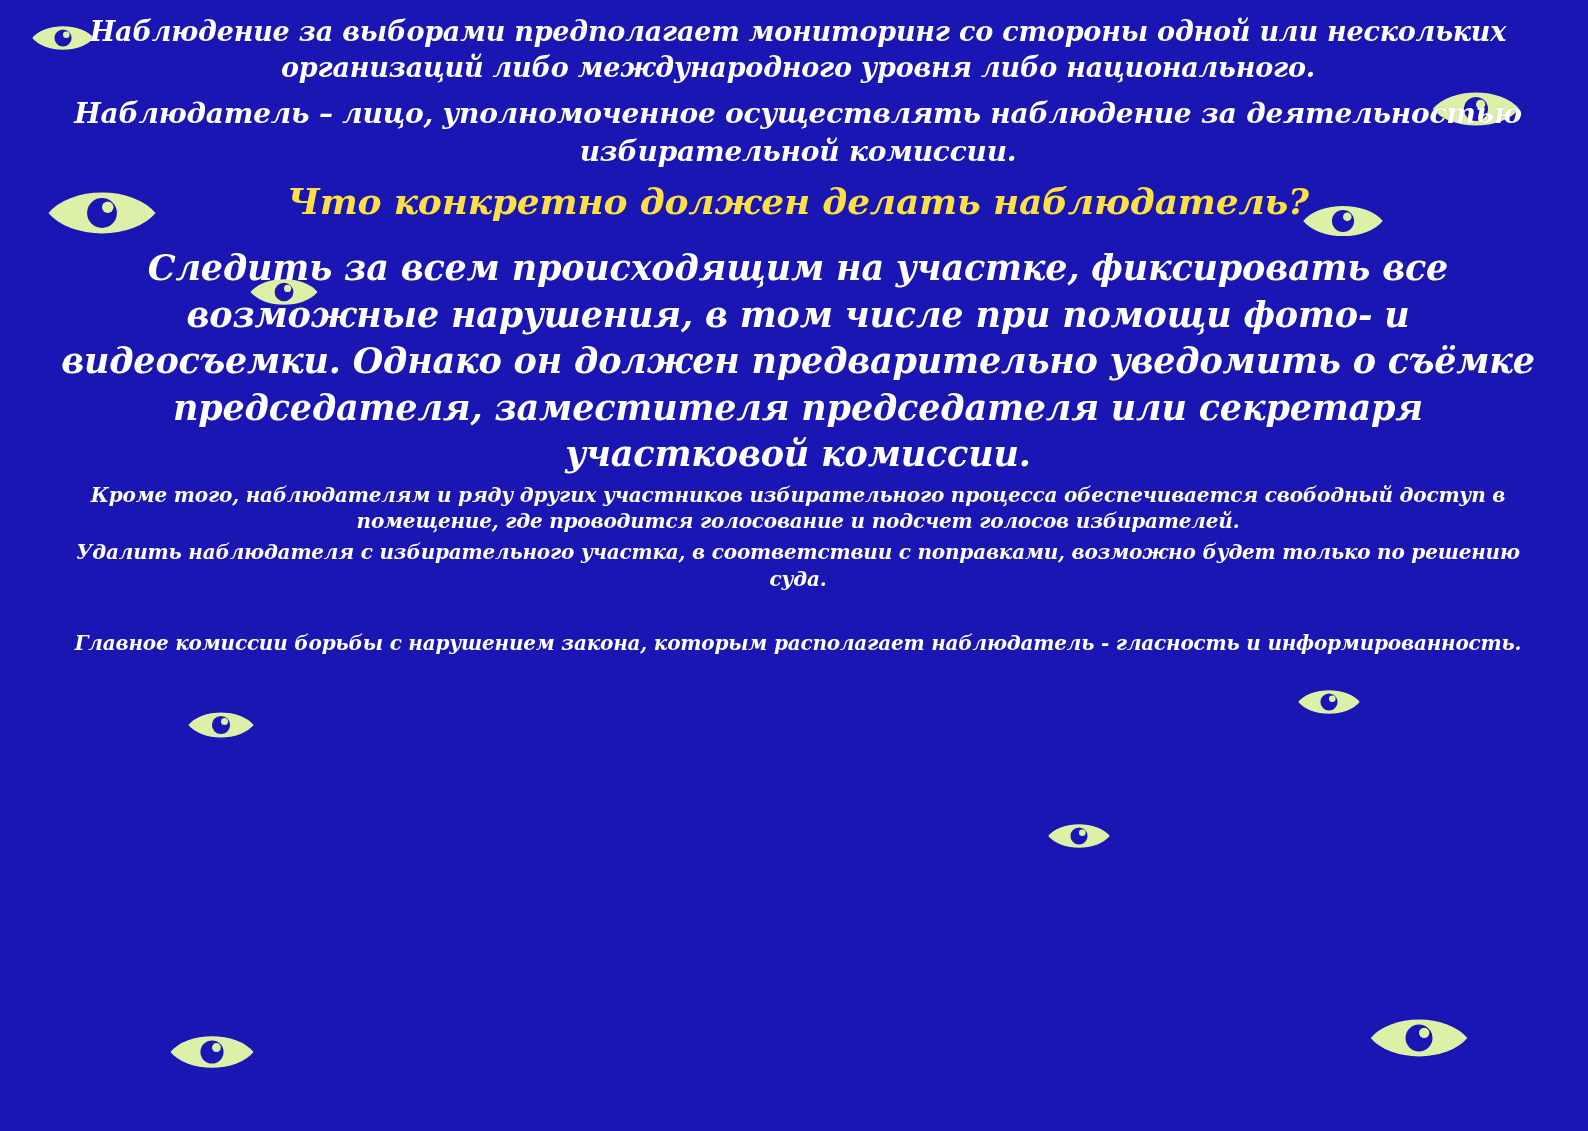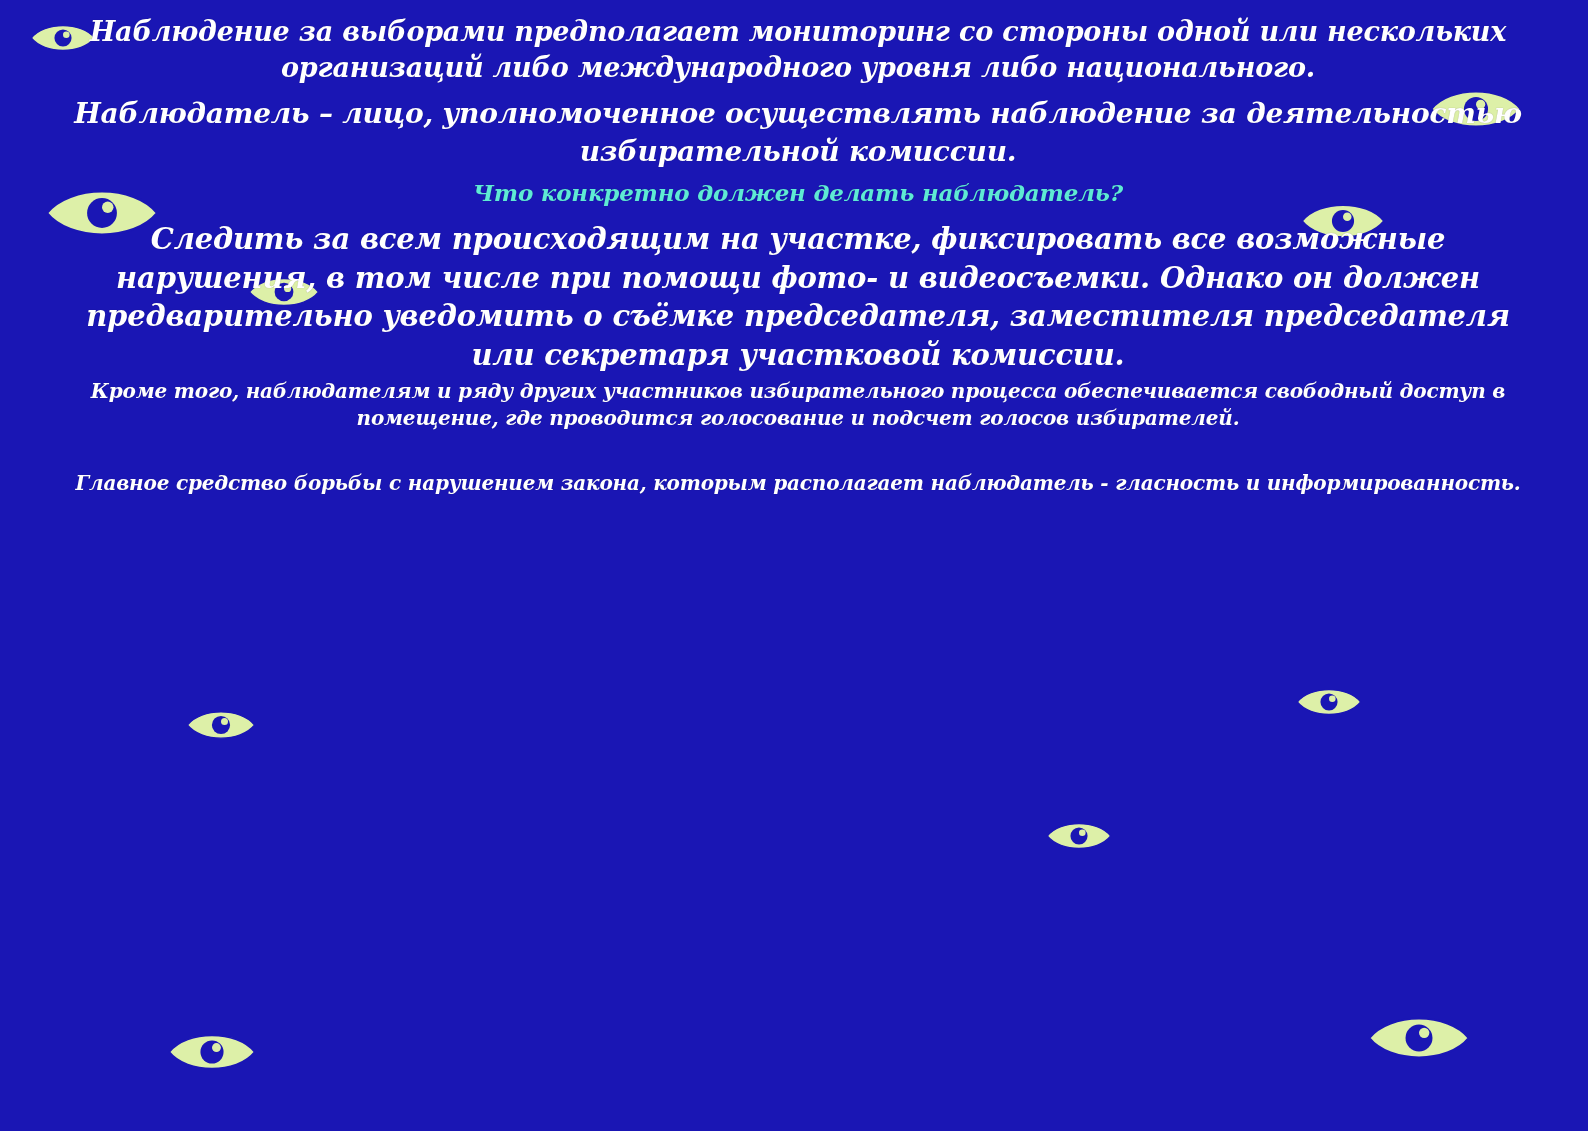--- a/index.html
+++ b/index.html
@@ -32,26 +32,26 @@
     font-style: italic;
     font-weight: 700;
     letter-spacing: -0.2px;
     line-height: 1.30;
     margin: 0 0 6px 0;
     text-shadow: 0 0 1px rgba(0,0,0,0.35);
   }
   .p-intro { font-size: 27px; line-height: 1.32; margin-bottom: 10px; }
   .p-def   { font-size: 28px; line-height: 1.34; margin-bottom: 8px; }
   .p-question {
-    color: #5eead4;
-    font-size: 23px;
-    margin-bottom: 12px;
+    color: #fde047;
+    font-size: 36px;
+    margin-bottom: 20px;
     line-height: 1.3;
   }
-  .p-body  { font-size: 29px; line-height: 1.33; margin-bottom: 4px; }
+  .p-body  { font-size: 35px; line-height: 1.33; margin-bottom: 4px; }
   .p-body2 { font-size: 20px; line-height: 1.33; margin-bottom: 4px; }
   .gap-sm { height: 34px; }
   .gap-md { height: 40px; }
 
   
   .eye {
     position: absolute;
     z-index: 1;
     pointer-events: none;
   }
@@ -140,22 +140,23 @@
     <p class="para p-intro">Наблюдение за выборами предполагает мониторинг со стороны одной или нескольких организаций либо международного уровня либо национального.</p>
 
     <p class="para p-def">Наблюдатель – лицо, уполномоченное осуществлять наблюдение за деятельностью избирательной комиссии.</p>
 
     <p class="para p-question">Что конкретно должен делать наблюдатель?</p>
 
     <p class="para p-body">Следить за всем происходящим на участке, фиксировать все возможные нарушения, в том числе при помощи фото- и видеосъемки. Однако он должен предварительно уведомить о съёмке председателя, заместителя председателя или секретаря участковой комиссии.</p>
 
     <p class="para p-body2">Кроме того, наблюдателям и ряду других участников избирательного процесса обеспечивается свободный доступ в помещение, где проводится голосование и подсчет голосов избирателей.</p>
 
+    <p class="para p-body2">Удалить наблюдателя с избирательного участка, в соответствии с поправками, возможно будет только по решению суда.</p>
 
     <div class="gap-sm"></div>
 
-    <p class="para p-body2">Главное средство борьбы с нарушением закона, которым располагает наблюдатель - гласность и информированность.</p>
+    <p class="para p-body2">Главное комиссии борьбы с нарушением закона, которым располагает наблюдатель - гласность и информированность.</p>
 
     <div class="gap-md"></div>
 
 
   </div>
 </div>
 
 </body></html>

